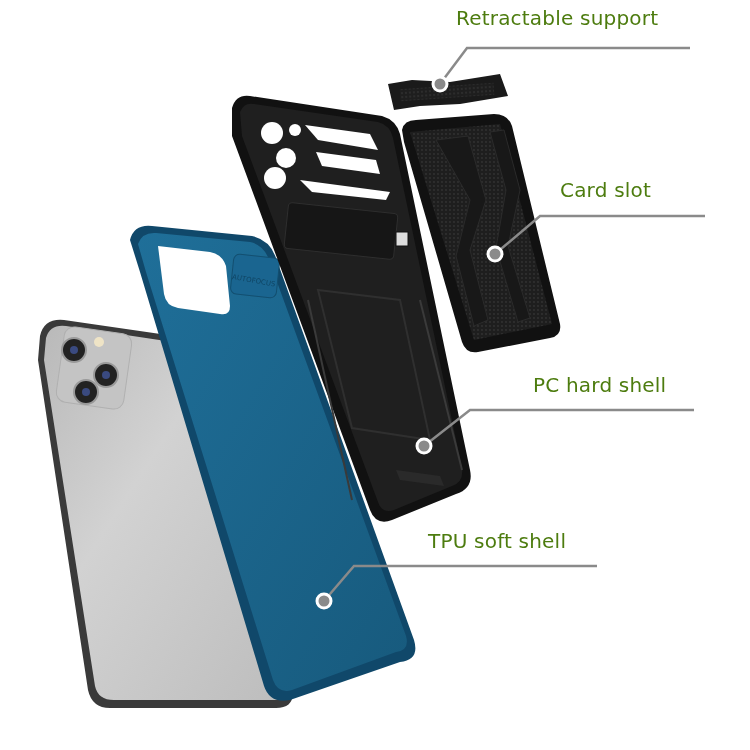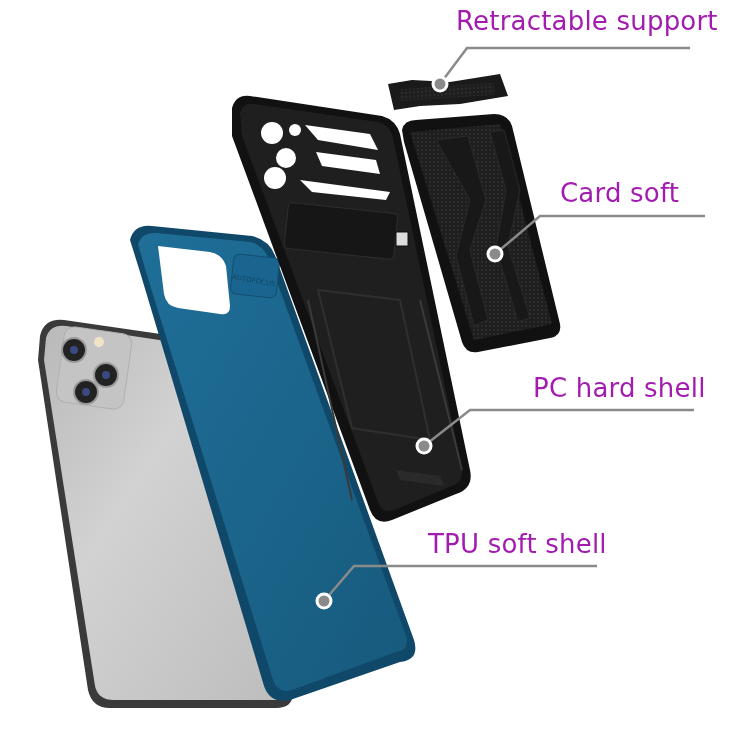--- a/index.html
+++ b/index.html
@@ -1,18 +1,18 @@
 <!DOCTYPE html>
 <html><head>
 <meta charset="utf-8">
 <style>
   html, body { margin:0; padding:0; background:#ffffff; }
   body { width:750px; height:750px; position:relative; overflow:hidden; font-family:"DejaVu Sans", "Liberation Sans", sans-serif; }
   .stage { position:absolute; left:0; top:0; width:750px; height:750px; }
-  .label { position:absolute; color:#a21caf; font-size:26px; letter-spacing:0.2px; white-space:nowrap; line-height:1; }
+  .label { position:absolute; color:#4d7c0f; font-size:20px; letter-spacing:0.2px; white-space:nowrap; line-height:1; }
   svg { position:absolute; left:0; top:0; }
 </style>
 </head>
 <body>
 
 <div class="stage">
 <svg width="750" height="750" viewBox="0 0 750 750">
   <defs>
     <linearGradient id="silver" x1="0" y1="0" x2="1" y2="1">
       <stop offset="0" stop-color="#b9b9b9"></stop>
@@ -91,16 +91,16 @@
   </g>
   <g fill="#8a8a8a" stroke="#ffffff" stroke-width="3">
     <circle cx="440" cy="84" r="7"></circle>
     <circle cx="495" cy="254" r="7"></circle>
     <circle cx="424" cy="446" r="7"></circle>
     <circle cx="324" cy="601" r="7"></circle>
   </g>
 </svg>
 
 <div class="label" style="left:456px; top:8px;">Retractable support</div>
-<div class="label" style="left:560px; top:180px;">Card soft</div>
+<div class="label" style="left:560px; top:180px;">Card slot</div>
 <div class="label" style="left:428px; top:531px;">TPU soft shell</div>
 <div class="label" style="left:533px; top:375px;">PC hard shell</div>
 </div>
 
 </body></html>

